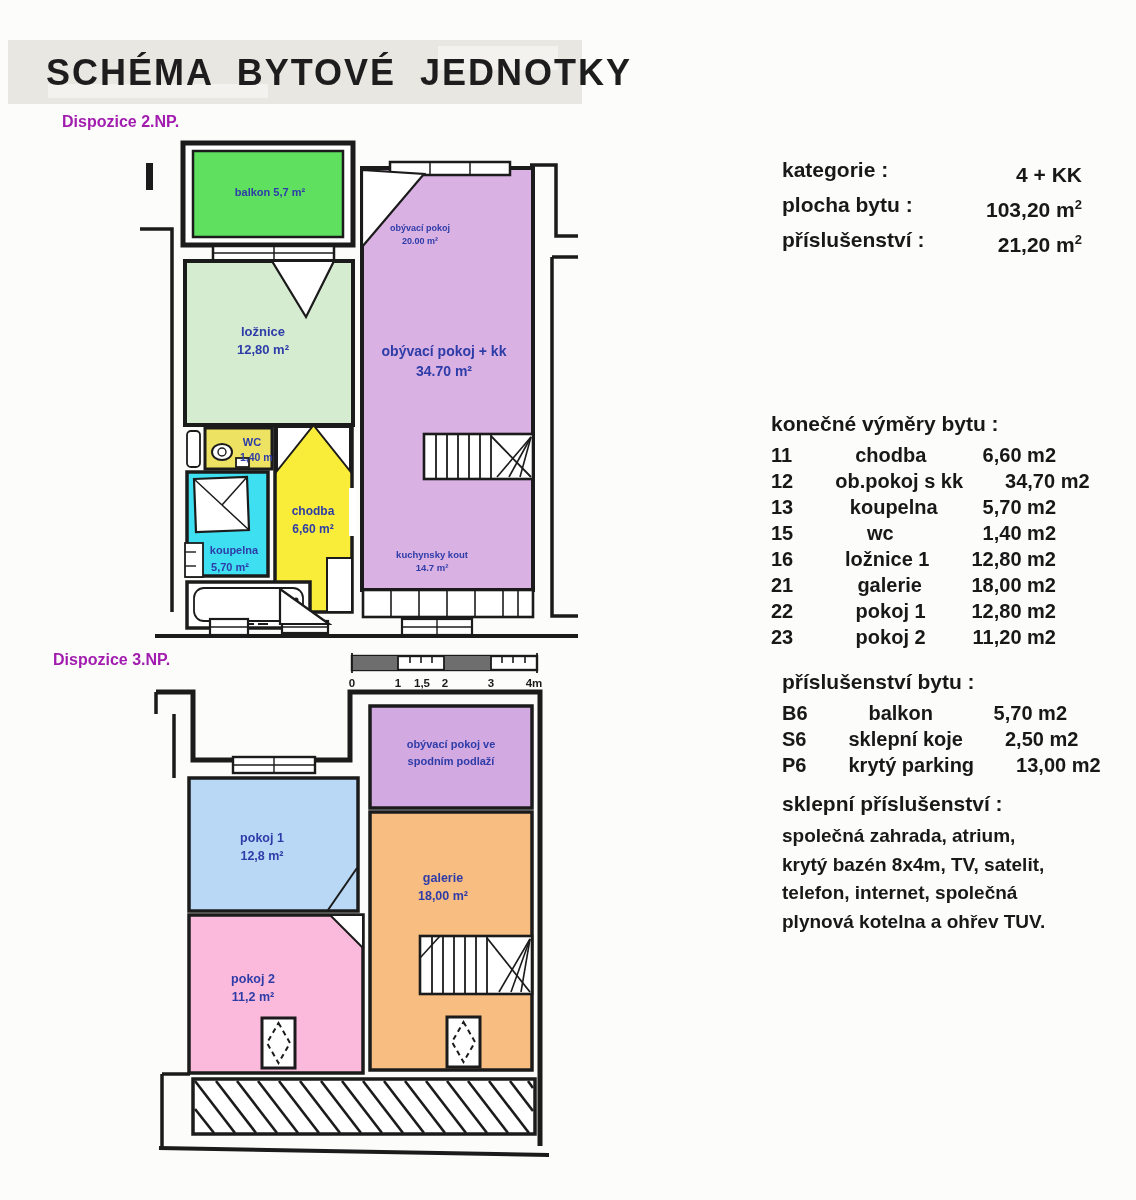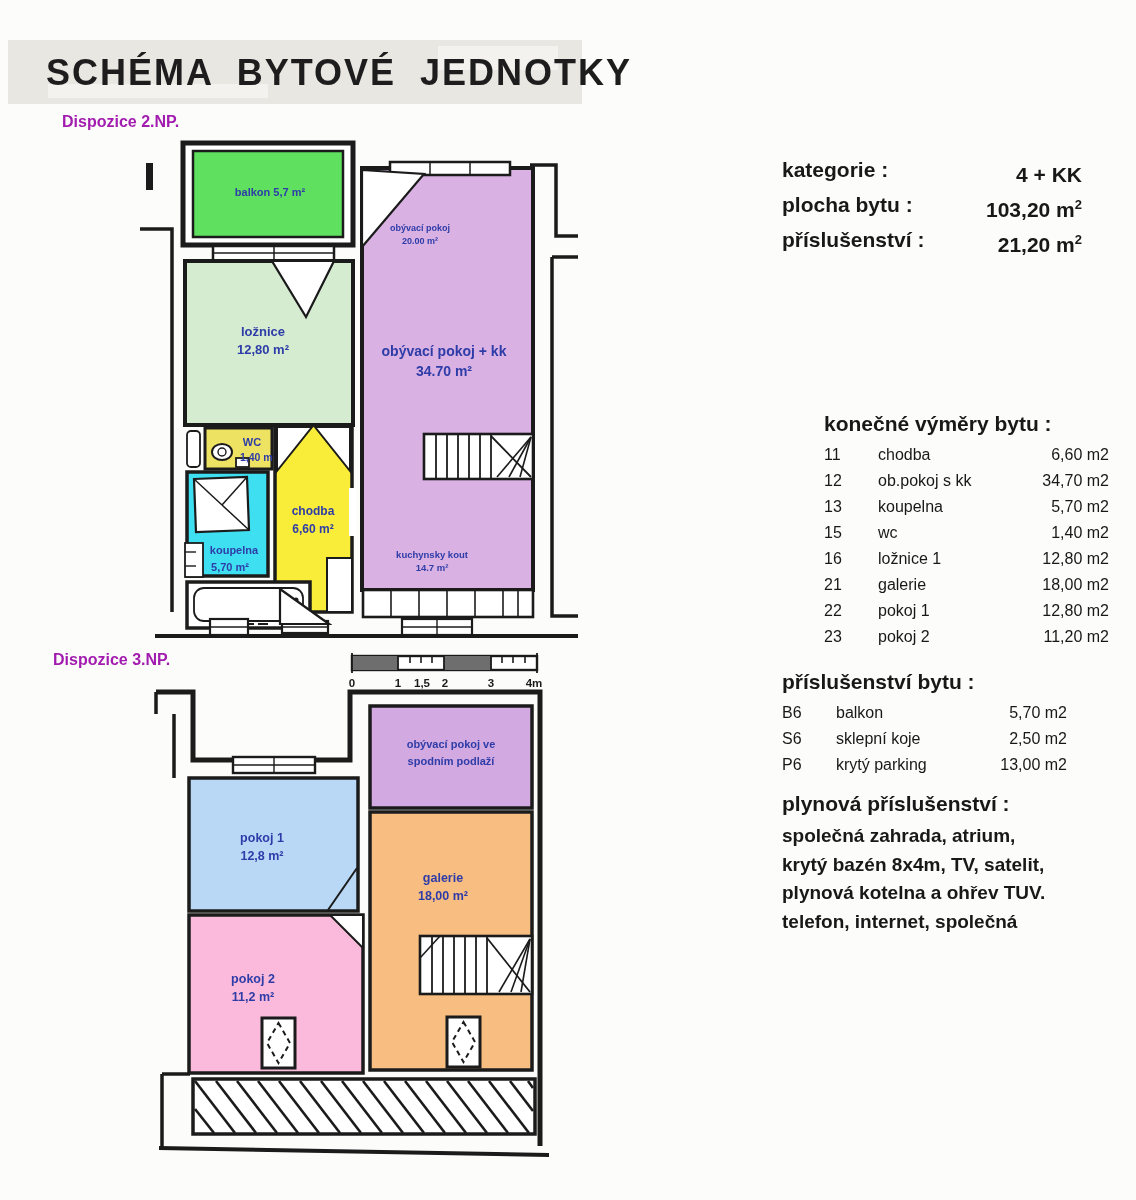--- a/index.html
+++ b/index.html
@@ -17,24 +17,24 @@
   #floor3-heading{left:53px;top:651px;}
 
   
   #info-block{left:782px;top:155px;width:300px;}
   .irow{display:flex;font-size:21px;line-height:30px;font-weight:bold;color:#181818;}
   .ilabel{width:188px;}
   .ivalue{flex:1;text-align:right;white-space:nowrap;}
   .ivalue sup{font-size:13px;font-weight:bold;}
 
   .list-block{color:#181818;}
-  #vymery-block{left:824px;top:412px;width:285px;}
+  #vymery-block{left:771px;top:412px;width:285px;}
   #prisl-block{left:782px;top:670px;width:285px;}
   .bheading{font-size:21px;font-weight:bold;margin:0 0 6px 0;white-space:nowrap;}
-  .vrow{display:flex;font-size:16px;font-weight:normal;line-height:26px;}
+  .vrow{display:flex;font-size:20px;font-weight:bold;line-height:26px;gap:42px;}
   .vcode{width:54px;}
   .vname{flex:1;white-space:nowrap;}
   .vval{width:112px;text-align:right;white-space:nowrap;}
 
   #spolecne-block{left:782px;top:792px;width:340px;}
   #spolecne-block .line{font-size:19px;font-weight:700;line-height:28.5px;white-space:nowrap;}
 
   
   svg{position:absolute;overflow:visible;}
   svg text.rl{fill:#2e3ca8;font-weight:bold;text-anchor:middle;font-family:"Liberation Sans",sans-serif;}
@@ -336,18 +336,18 @@
       <span class="vval">2,50 m2</span>
     </div>
   <div class="vrow">
       <span class="vcode">P6</span>
       <span class="vname">krytý parking</span>
       <span class="vval">13,00 m2</span>
     </div>
 </div>
 
 <div class="abs list-block" id="spolecne-block">
-  <div class="bheading">plynová příslušenství :</div>
+  <div class="bheading">sklepní příslušenství :</div>
   <div class="line">společná zahrada, atrium,</div>
   <div class="line">krytý bazén 8x4m, TV, satelit,</div>
+  <div class="line">telefon, internet, společná</div>
   <div class="line">plynová kotelna a ohřev TUV.</div>
-  <div class="line">telefon, internet, společná</div>
 </div>
 
 </body></html>

